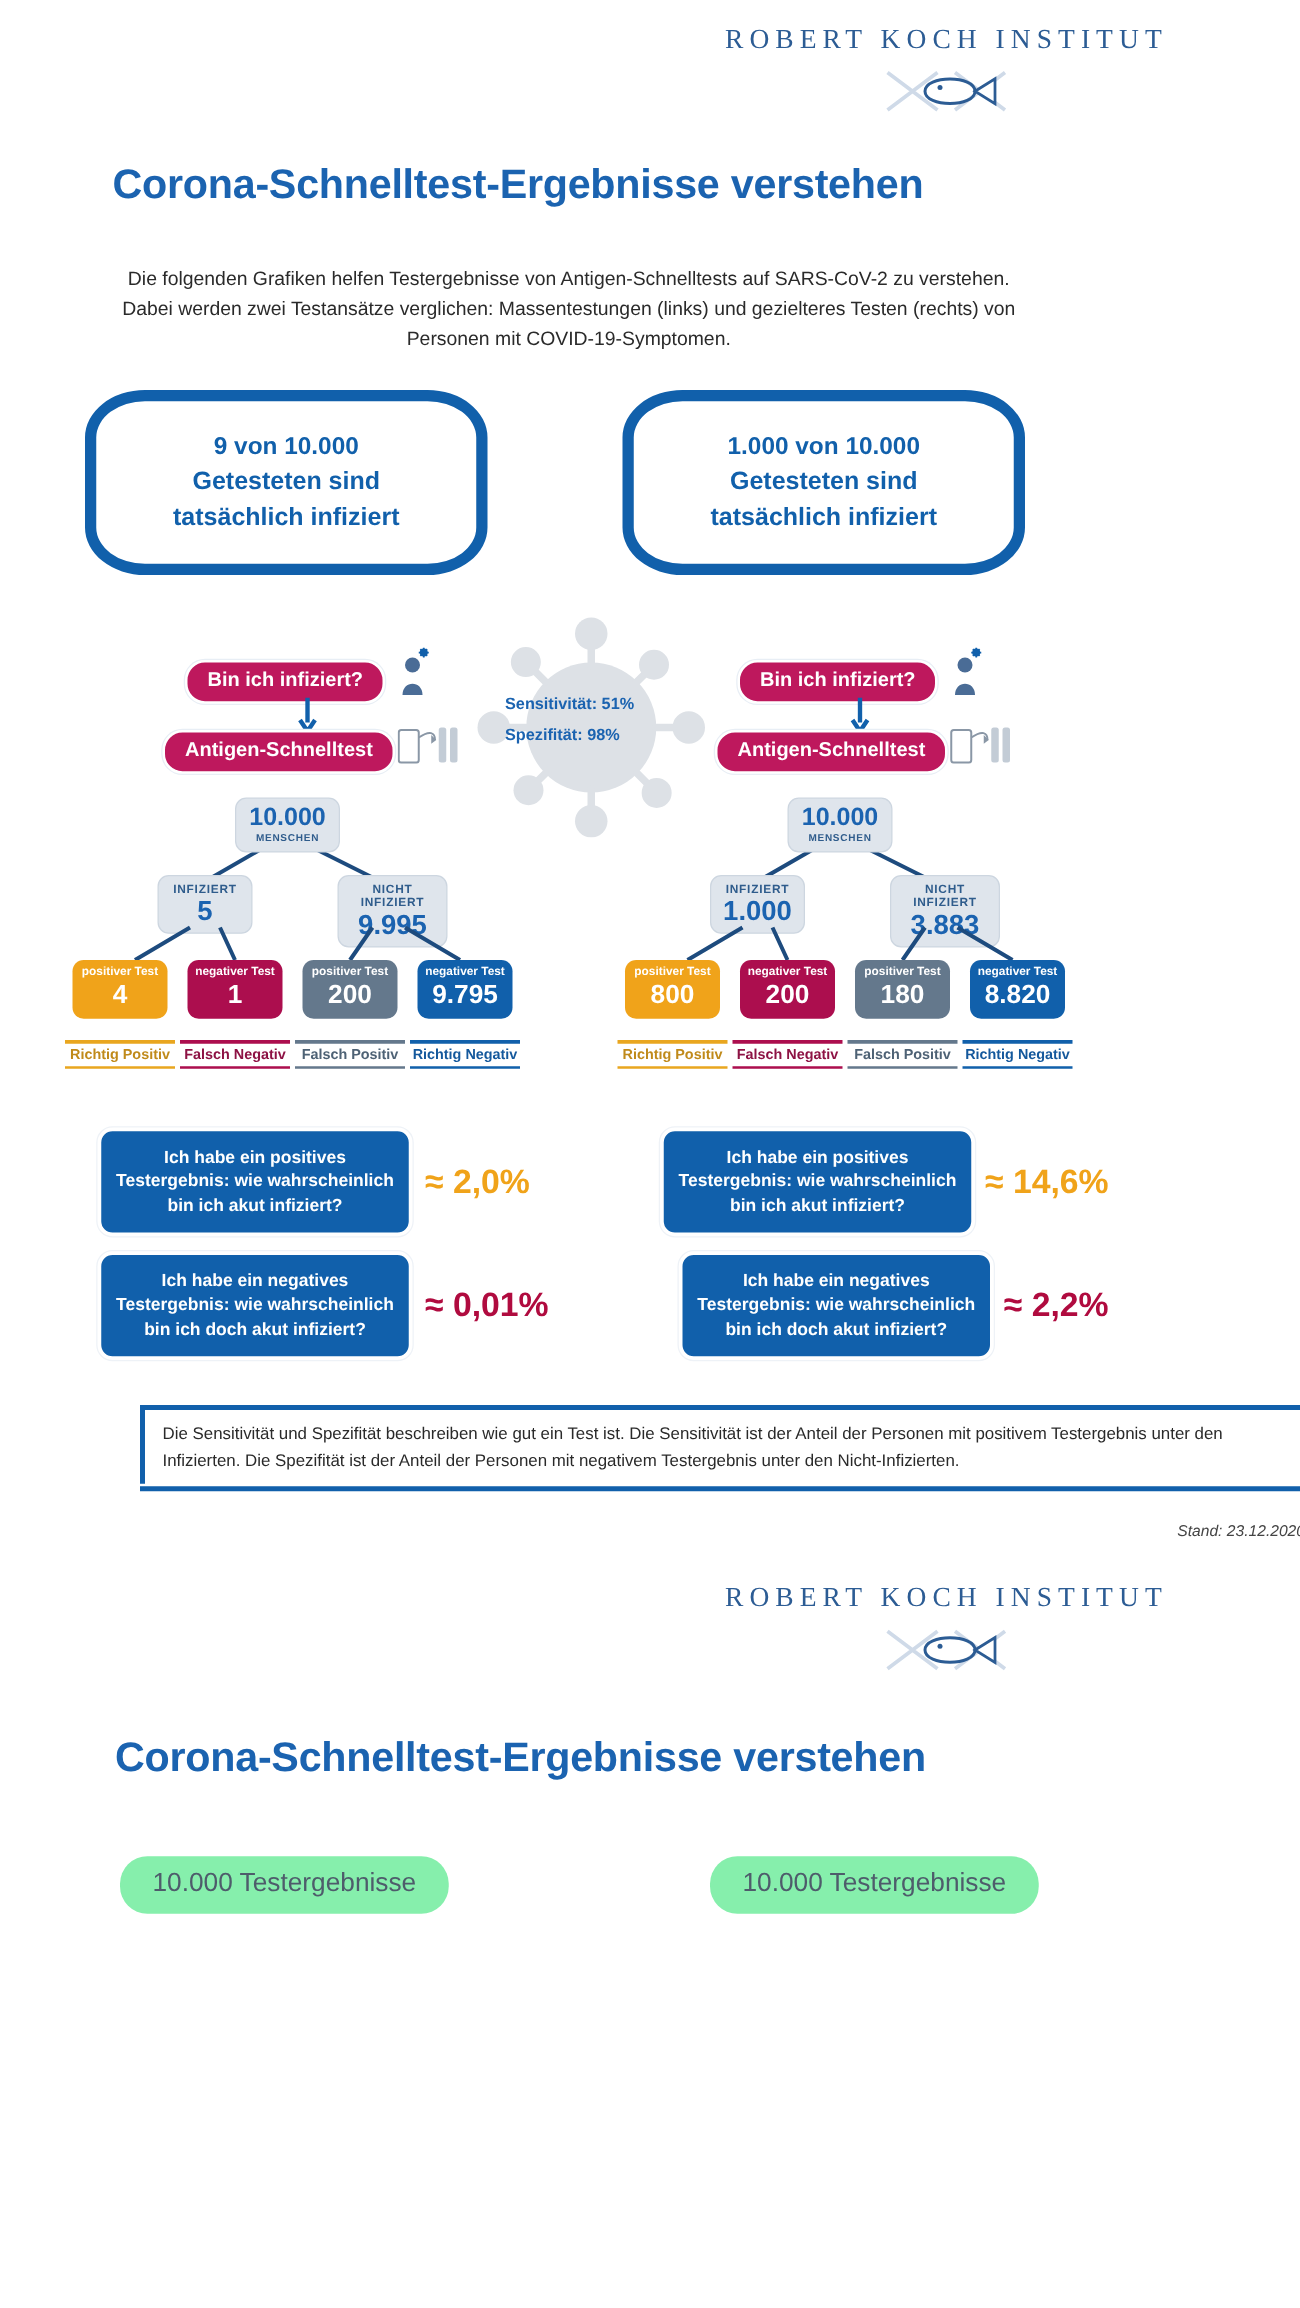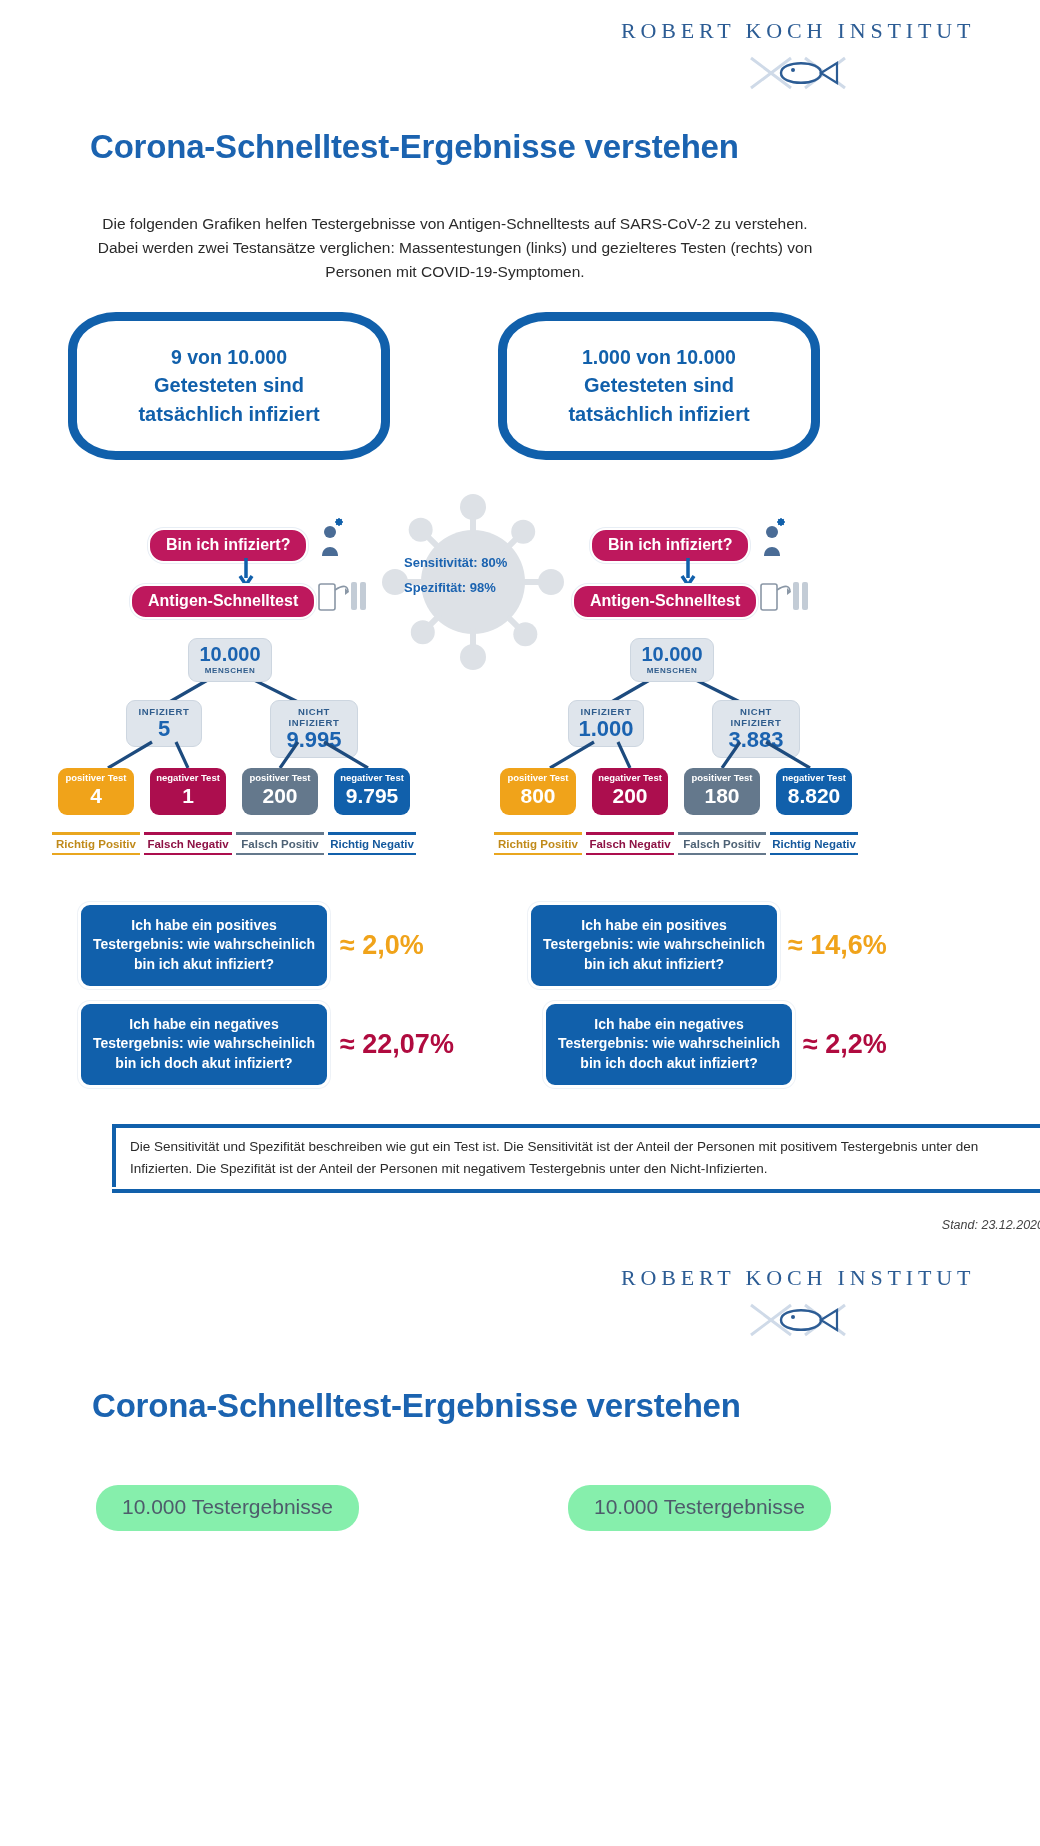--- a/index.html
+++ b/index.html
@@ -6,21 +6,21 @@
   * { box-sizing: border-box; margin: 0; padding: 0; }
   html, body { background:#fff; }
   body {
     width:1040px; height:1846px; position:relative; overflow:hidden;
     font-family:"Liberation Sans", sans-serif;
     color:#1c3f74; background:#ffffff;
   }
   .page { position:relative; width:1040px; height:1846px; }
 
   
-  .rki-logo { position:absolute; display:flex; flex-direction:column; align-items:center;margin-left:41px; }
+  .rki-logo { position:absolute; display:flex; flex-direction:column; align-items:center; }
   .rki-logo .rki-word {
     font-family:"Liberation Serif", serif;
     color:#2c5c94; letter-spacing:0.22em; white-space:nowrap;
     font-size:22px;
   }
   .rki-logo .rki-mark { margin-top:6px; position:relative; width:110px; height:46px; }
   .rki-logo .rki-mark svg { width:110px; height:46px; display:block; }
 
   .logo-top { top:18px; left:580px; }
   .logo-bottom { top:1265px; left:580px; }
@@ -227,21 +227,21 @@
             <rect x="22" y="89" width="24" height="6" rx="3"></rect>
               <circle cx="21" cy="92" r="12"></circle>
             <rect x="144" y="89" width="24" height="6" rx="3"></rect>
               <circle cx="169" cy="92" r="12"></circle>
           </g>
         </g>
       </g>
     </svg>
   </div>
   <div class="virus-text">
-    <div>Sensitivität: 80%</div>
+    <div>Sensitivität: 51%</div>
     <div>Spezifität: 98%</div>
   </div>
 
   <div class="panel panel-left">
 
     <div class="pill pill-q">Bin ich infiziert?</div>
     <div class="arrow-down">
       <svg viewBox="0 0 16 28">
           <path d="M8 0 L8 20 M2 18 L8 27 L14 18" stroke="#1160ab" stroke-width="3.5" fill="none"></path>
         </svg>
@@ -426,21 +426,21 @@
     </div>
   </div>
 
   <div class="qgroup qgroup-left">
     <div class="qrow">
       <div class="qbox">Ich habe ein positives Testergebnis: wie wahrscheinlich bin ich akut infiziert?</div>
       <div class="qpct pct-orange">≈ 2,0%</div>
     </div>
     <div class="qrow">
       <div class="qbox">Ich habe ein negatives Testergebnis: wie wahrscheinlich bin ich doch akut infiziert?</div>
-      <div class="qpct pct-red">≈ 22,07%</div>
+      <div class="qpct pct-red">≈ 0,01%</div>
     </div>
   </div>
 
   <div class="qgroup qgroup-right">
     <div class="qrow">
       <div class="qbox">Ich habe ein positives Testergebnis: wie wahrscheinlich bin ich akut infiziert?</div>
       <div class="qpct pct-orange">≈ 14,6%</div>
     </div>
     <div class="qrow">
       <div class="qbox">Ich habe ein negatives Testergebnis: wie wahrscheinlich bin ich doch akut infiziert?</div>

